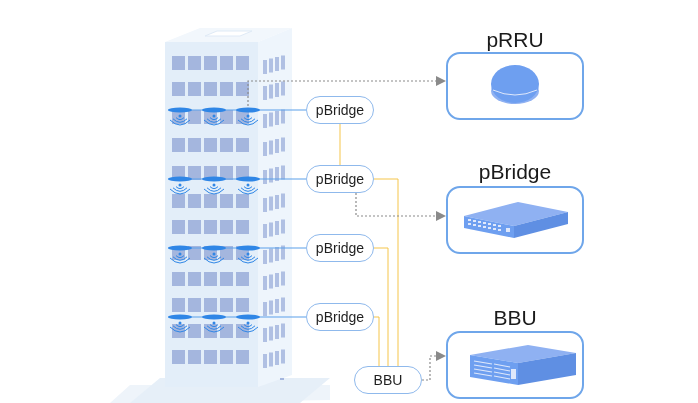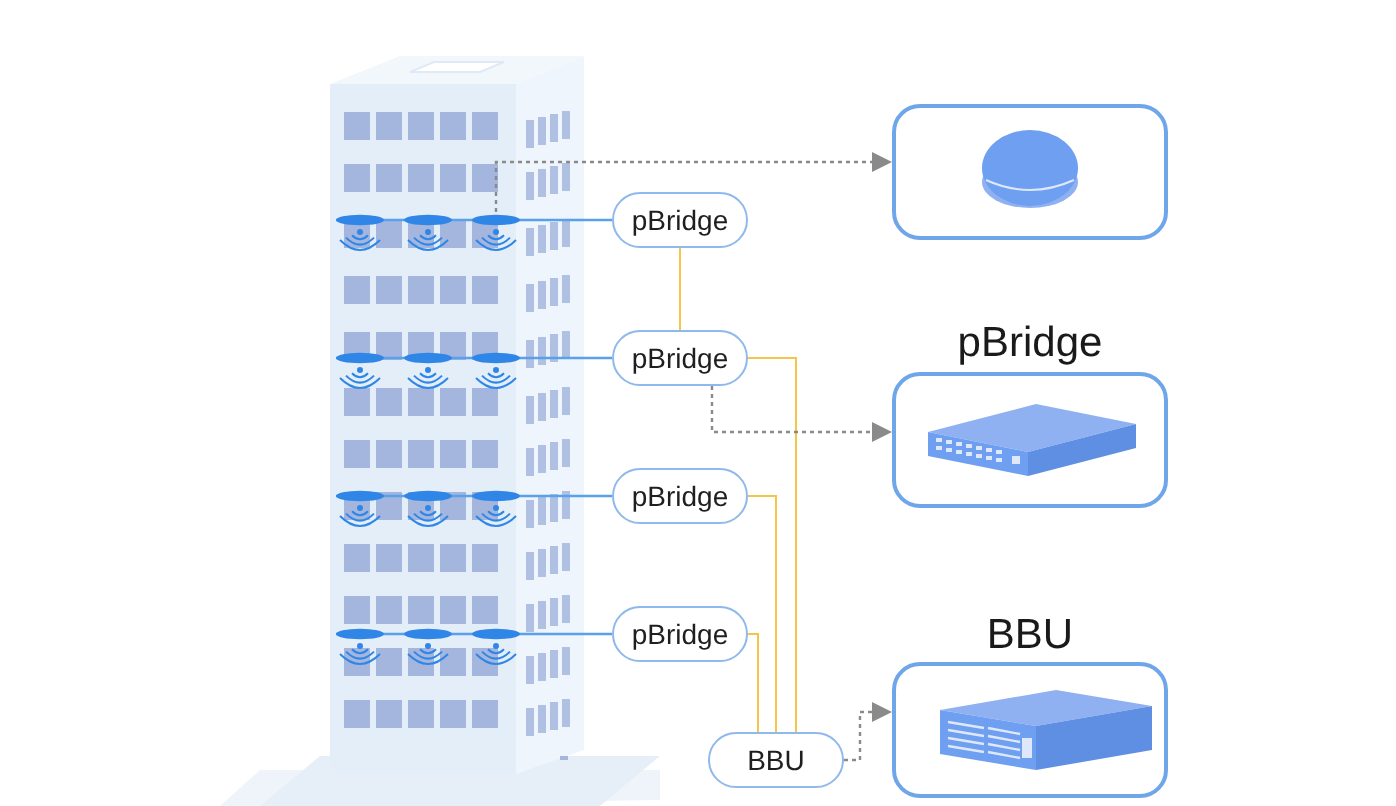--- a/index.html
+++ b/index.html
@@ -225,20 +225,21 @@
   </svg>
 
   
   <div class="node-label" style="left:306px;top:96px;width:68px;height:28px;">pBridge</div>
   <div class="node-label" style="left:306px;top:165px;width:68px;height:28px;">pBridge</div>
   <div class="node-label" style="left:306px;top:234px;width:68px;height:28px;">pBridge</div>
   <div class="node-label" style="left:306px;top:303px;width:68px;height:28px;">pBridge</div>
   <div class="node-label" style="left:354px;top:366px;width:68px;height:28px;">BBU</div>
 
   
+  <div class="device-title" style="left:446px;top:28px;">pRRU</div>
   <div class="device-box" style="left:446px;top:52px;">
     <svg width="134" height="64" viewBox="0 0 134 64">
       <ellipse cx="67" cy="37" rx="24" ry="13" fill="#8fb1f2"></ellipse>
       <ellipse cx="67" cy="30" rx="24" ry="19" fill="#6e9ff0"></ellipse>
       <path d="M45,36 Q67,46 89,36" stroke="#dfe8fb" stroke-width="1" fill="none"></path>
     </svg>
   </div>
 
   <div class="device-title" style="left:446px;top:160px;">pBridge</div>
   <div class="device-box" style="left:446px;top:186px;">

